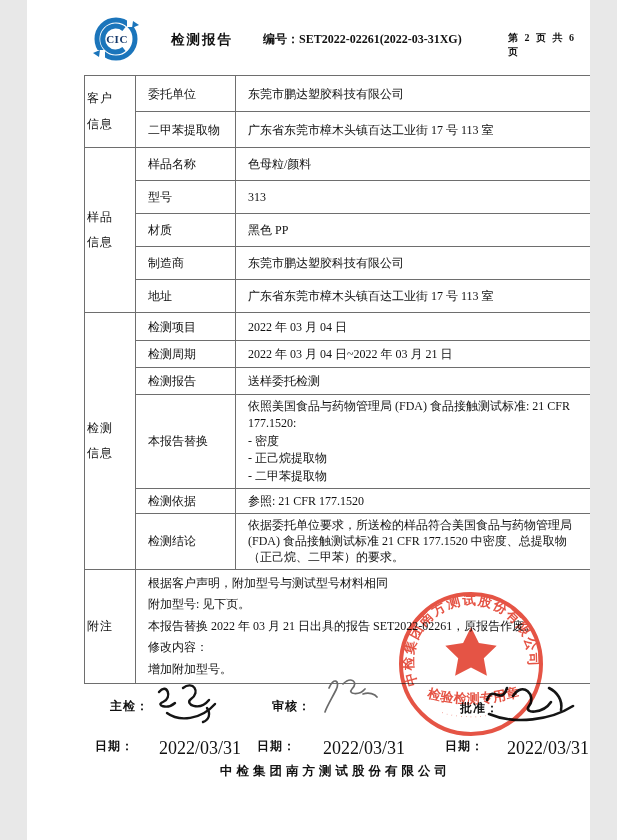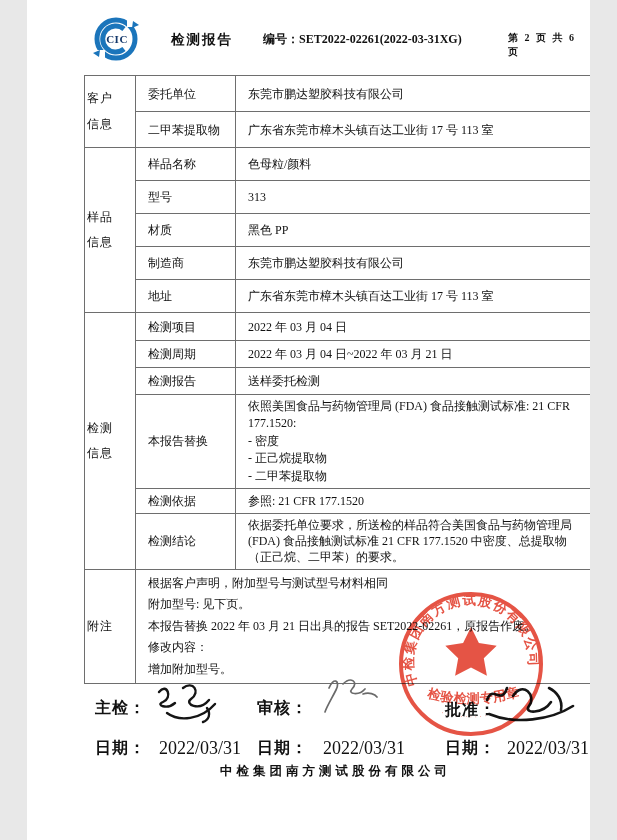--- a/index.html
+++ b/index.html
@@ -26,22 +26,22 @@
     text-align:left;padding:3px 2px;white-space:pre-line;line-height:2.1;
     font-size:12px;letter-spacing:1px;word-break:keep-all;
   }
   td.val,td.note{white-space:pre-line;}
   td.note{line-height:1.8;}
   .r-h36{height:36px}.r-h33{height:33px}.r-h28{height:28px}.r-h27{height:27px}
   .r-items{height:84px}.r-h24{height:24px}.r-concl{height:48px}.r-note{height:104px}
   td.items-cell{line-height:1.45;}
   td.concl-cell{line-height:1.35;margin-top:20px;}
   
-  .sig-label{position:absolute;font-size:16px;font-weight:bold;letter-spacing:1px;}
-  .date-label{position:absolute;font-size:16px;font-weight:bold;letter-spacing:1px;}
+  .sig-label{position:absolute;font-size:12px;font-weight:bold;letter-spacing:1px;margin-left:15px;}
+  .date-label{position:absolute;font-size:12px;font-weight:bold;letter-spacing:1px;}
   .date-val{position:absolute;font-size:18px;}
   .sig{position:absolute;}
   
   .stamp{position:absolute;left:368px;top:588px;width:152px;height:152px;
     opacity:.88;mix-blend-mode:multiply;z-index:6;}
   
   .footer{position:absolute;left:0;top:763px;width:617px;text-align:center;}
   .footer-company{font-size:12.5px;font-weight:bold;letter-spacing:4px;}
   .footer-line{font-size:11.5px;margin-top:4px;letter-spacing:.5px;}
   .footer-link{color:#0000cc;text-decoration:underline;}

